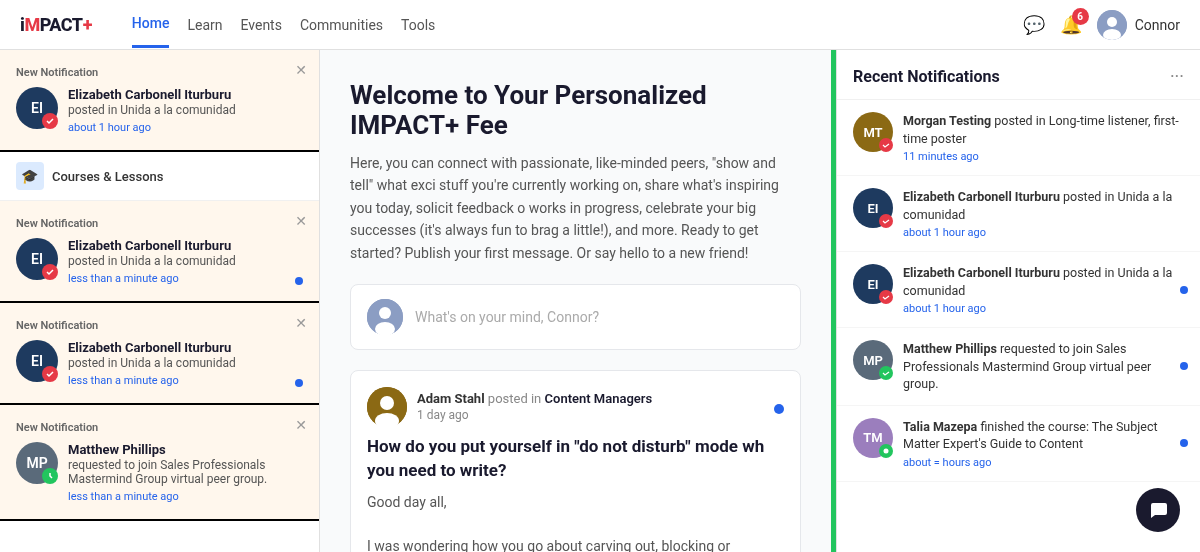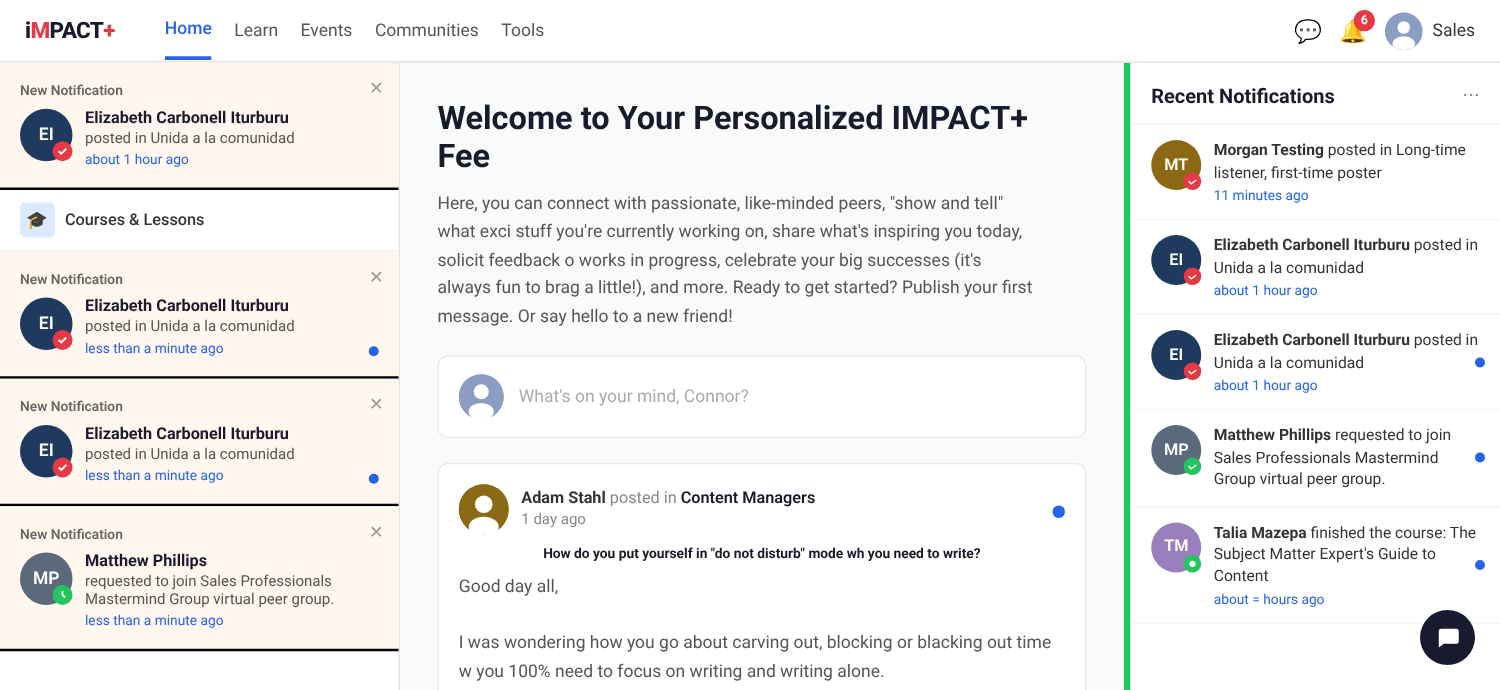--- a/index.html
+++ b/index.html
@@ -51,26 +51,26 @@
     .post-box-avatar { width: 36px; height: 36px; border-radius: 50%; background: #8b9dc3; flex-shrink: 0; }
     .post-box-input { flex: 1; color: #aaa; font-size: 14px; }
     .feed-item { background: #fff; border-radius: 8px; padding: 16px; border: 1px solid #e5e7eb; }
     .feed-item-header { display: flex; align-items: center; gap: 10px; margin-bottom: 8px; }
     .feed-avatar { width: 40px; height: 40px; border-radius: 50%; background: #8b6914; flex-shrink: 0; }
     .feed-meta { font-size: 13px; color: #333; }
     .feed-meta .poster-name { font-weight: 700; }
     .feed-meta .posted-in { color: #888; }
     .feed-meta .community-link { font-weight: 600; color: #1a1a2e; }
     .feed-time { font-size: 12px; color: #888; margin-top: 2px; }
-    .feed-title { font-size: 11px; font-weight: 700; color: #1a1a2e; margin-bottom: 8px; line-height: 1.4; text-align: center; }
+    .feed-title { font-size: 17px; font-weight: 700; color: #1a1a2e; margin-bottom: 8px; line-height: 1.4; }
     .feed-body { font-size: 14px; color: #555; line-height: 1.6; }
     .unread-dot { width: 10px; height: 10px; background: #2563eb; border-radius: 50%; flex-shrink: 0; margin-top: 4px; }
 
     
-    .right-panel { width: 296px; background: #fff; border-left: 1px solid #e0e0e0; overflow-y: auto; flex-shrink: 0; }
+    .right-panel { width: 364px; background: #fff; border-left: 1px solid #e0e0e0; overflow-y: auto; flex-shrink: 0; }
     .right-header { display: flex; align-items: center; justify-content: space-between; padding: 16px 16px 12px; border-bottom: 1px solid #f0f0f0; }
     .right-title { font-size: 16px; font-weight: 700; color: #1a1a2e; }
     .right-more { color: #888; cursor: pointer; font-size: 18px; }
     .rnotif-item { display: flex; align-items: flex-start; gap: 10px; padding: 12px 16px; border-bottom: 1px solid #f5f5f5; position: relative; }
     .rnotif-avatar { width: 40px; height: 40px; border-radius: 50%; flex-shrink: 0; position: relative; }
     .rnotif-avatar-inner { width: 40px; height: 40px; border-radius: 50%; display: flex; align-items: center; justify-content: center; color: white; font-size: 13px; font-weight: 600; }
     .rnotif-avatar-badge { position: absolute; bottom: 0; right: 0; width: 14px; height: 14px; border-radius: 50%; display: flex; align-items: center; justify-content: center; font-size: 8px; }
     .rnotif-content { flex: 1; }
     .rnotif-text { font-size: 12.5px; color: #333; line-height: 1.4; }
     .rnotif-text strong { font-weight: 700; }
@@ -111,21 +111,21 @@
       <div class="notif-badge">6</div>
     </div>
     <div class="user-area">
       <div class="user-avatar">
         <svg width="30" height="30" viewBox="0 0 30 30">
             <circle cx="15" cy="15" r="15" fill="#8b9dc3"></circle>
             <circle cx="15" cy="12" r="5" fill="#fff"></circle>
             <ellipse cx="15" cy="25" rx="9" ry="6" fill="#fff"></ellipse>
           </svg>
       </div>
-      <span class="user-name">Sales</span>
+      <span class="user-name">Connor</span>
     </div>
   </div>
 </header>
 
 <div class="layout">
 
   <div class="left-panel">
 
     <div class="notification-item">
       <div class="notification-label">New Notification</div>

